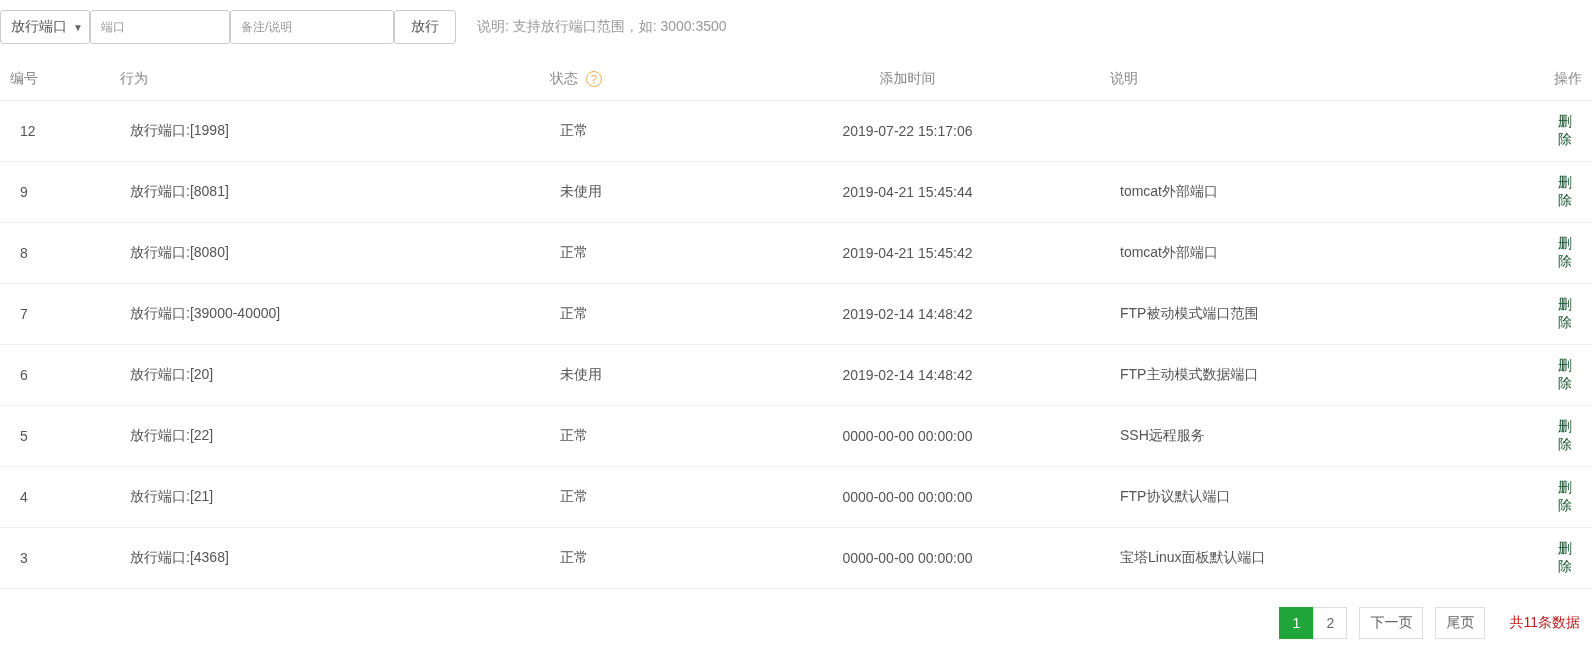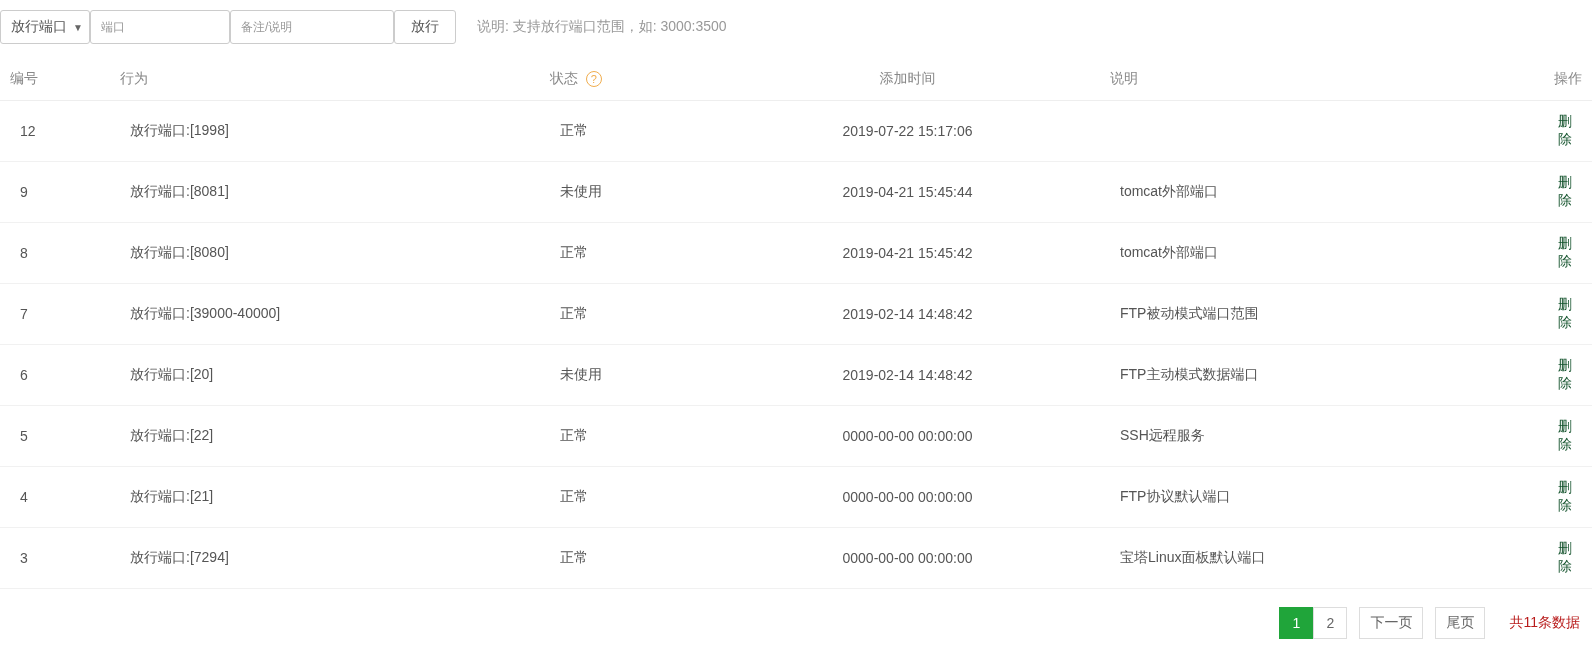--- a/index.html
+++ b/index.html
@@ -114,21 +114,21 @@
       <tr>
         <td class="col-id">4</td>
         <td class="col-action">放行端口:[21]</td>
         <td class="col-status">正常</td>
         <td class="col-time">0000-00-00 00:00:00</td>
         <td class="col-desc">FTP协议默认端口</td>
         <td class="col-op right"><span class="op-link">删除</span></td>
       </tr>
       <tr>
         <td class="col-id">3</td>
-        <td class="col-action">放行端口:[7294]</td>
+        <td class="col-action">放行端口:[4368]</td>
         <td class="col-status">正常</td>
         <td class="col-time">0000-00-00 00:00:00</td>
         <td class="col-desc">宝塔Linux面板默认端口</td>
         <td class="col-op right"><span class="op-link">删除</span></td>
       </tr>
     </tbody>
 </table>
 
 <div class="pager">
   <span id="pager-pages"><span class="pg active">1</span><span class="pg">2</span></span>

